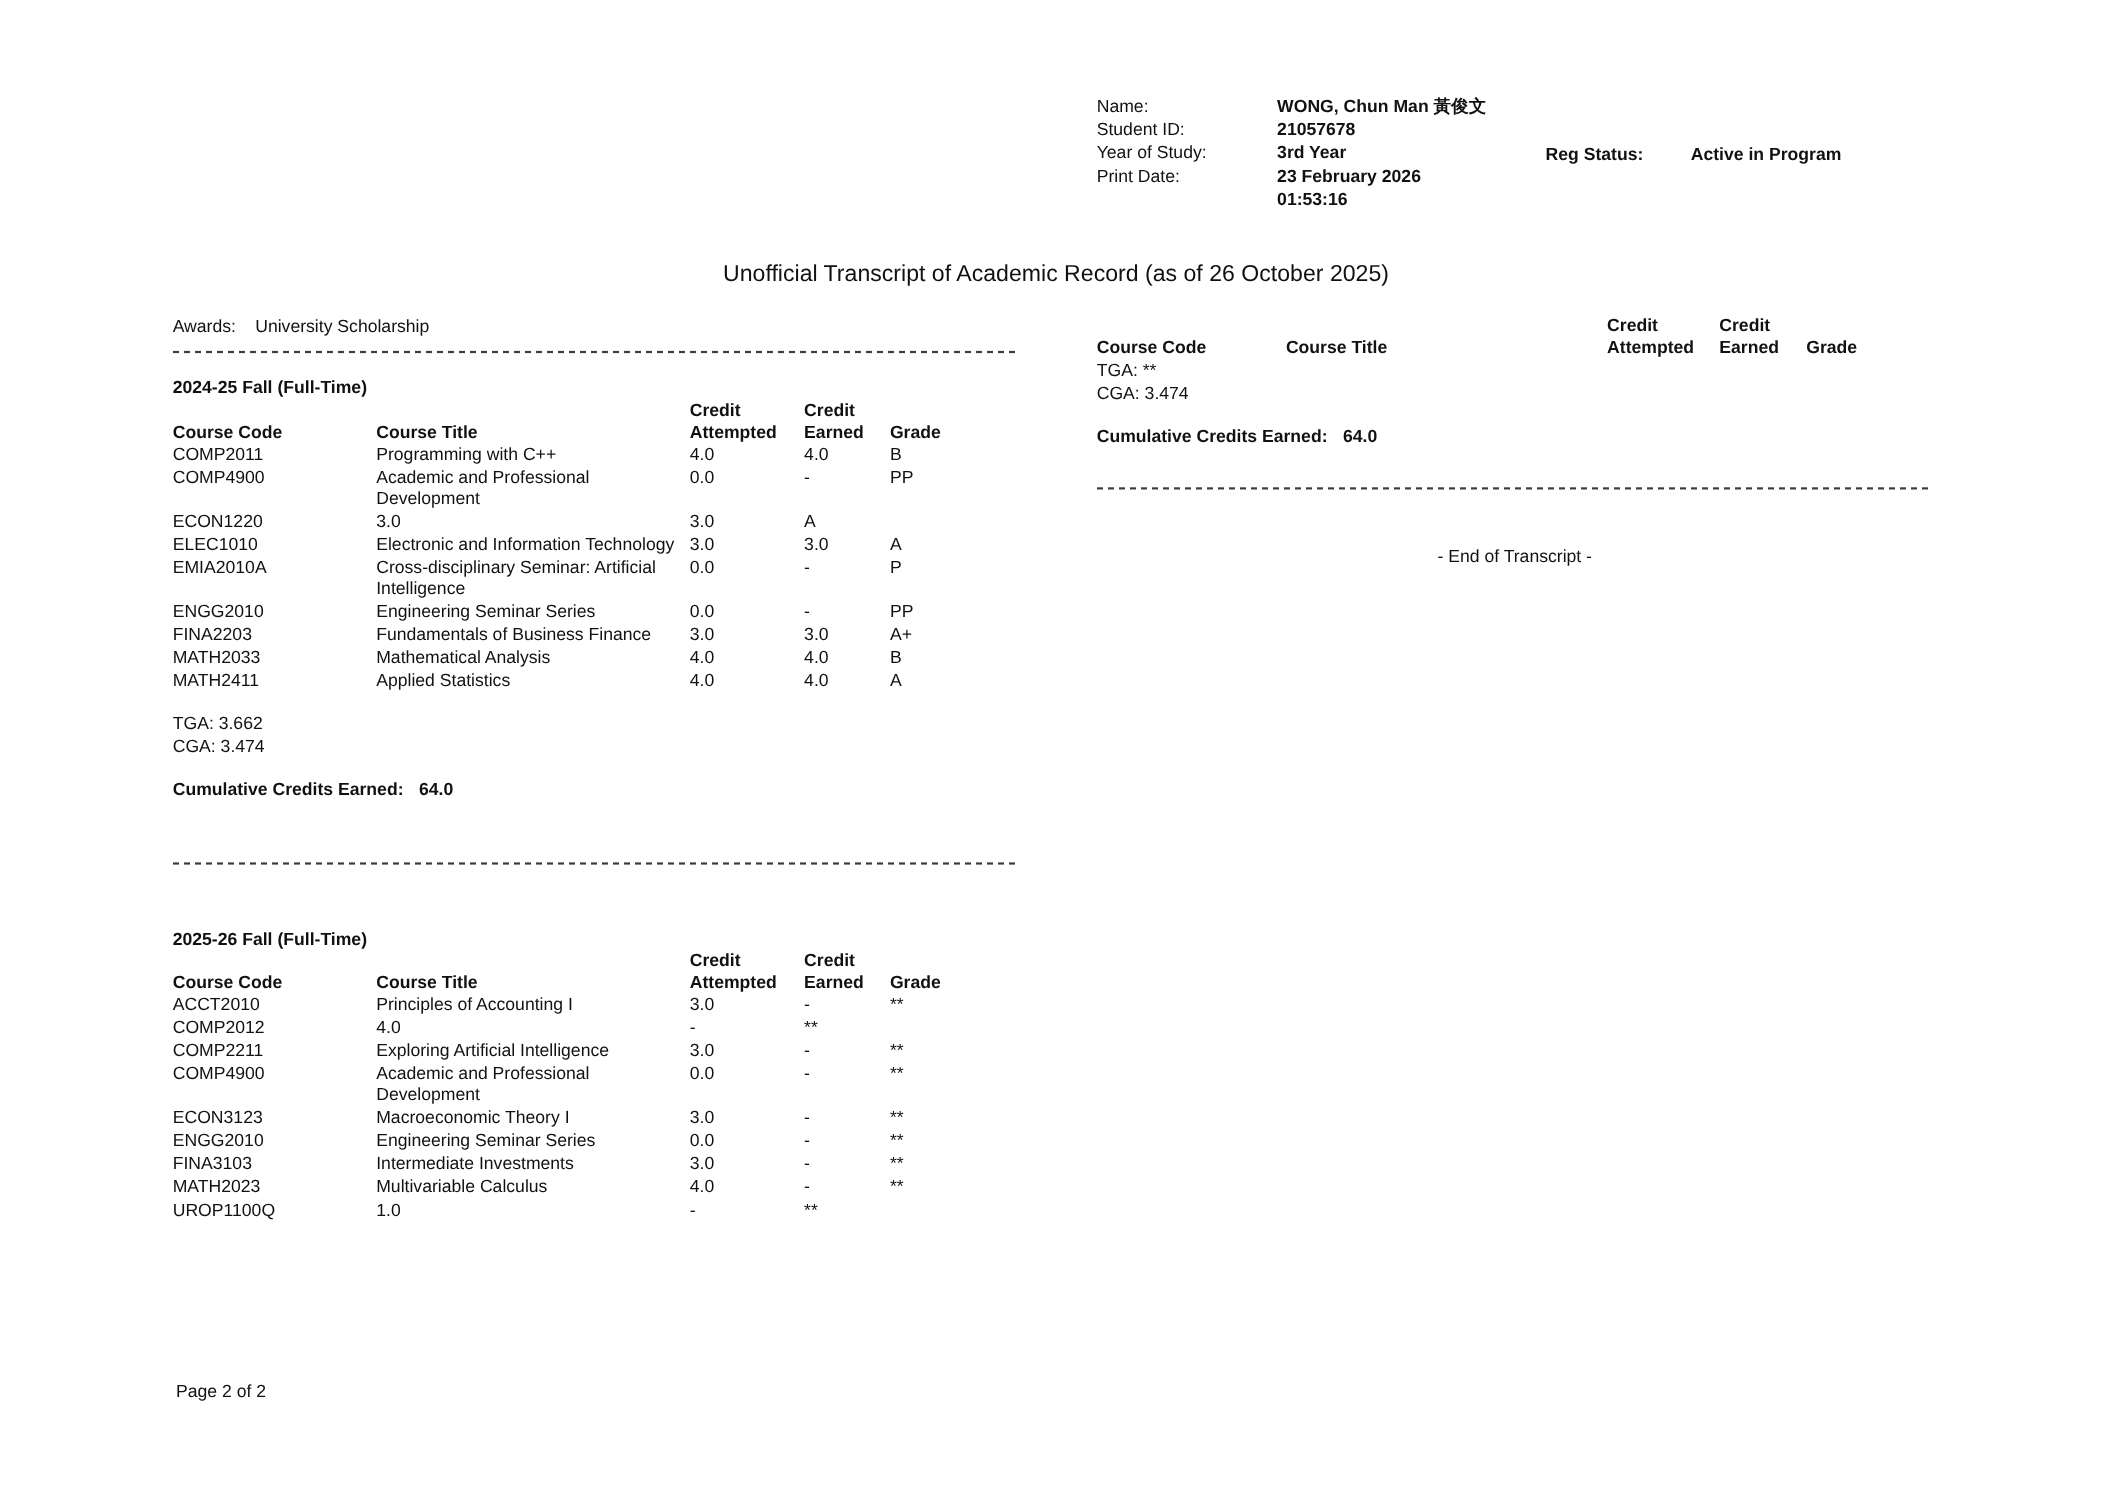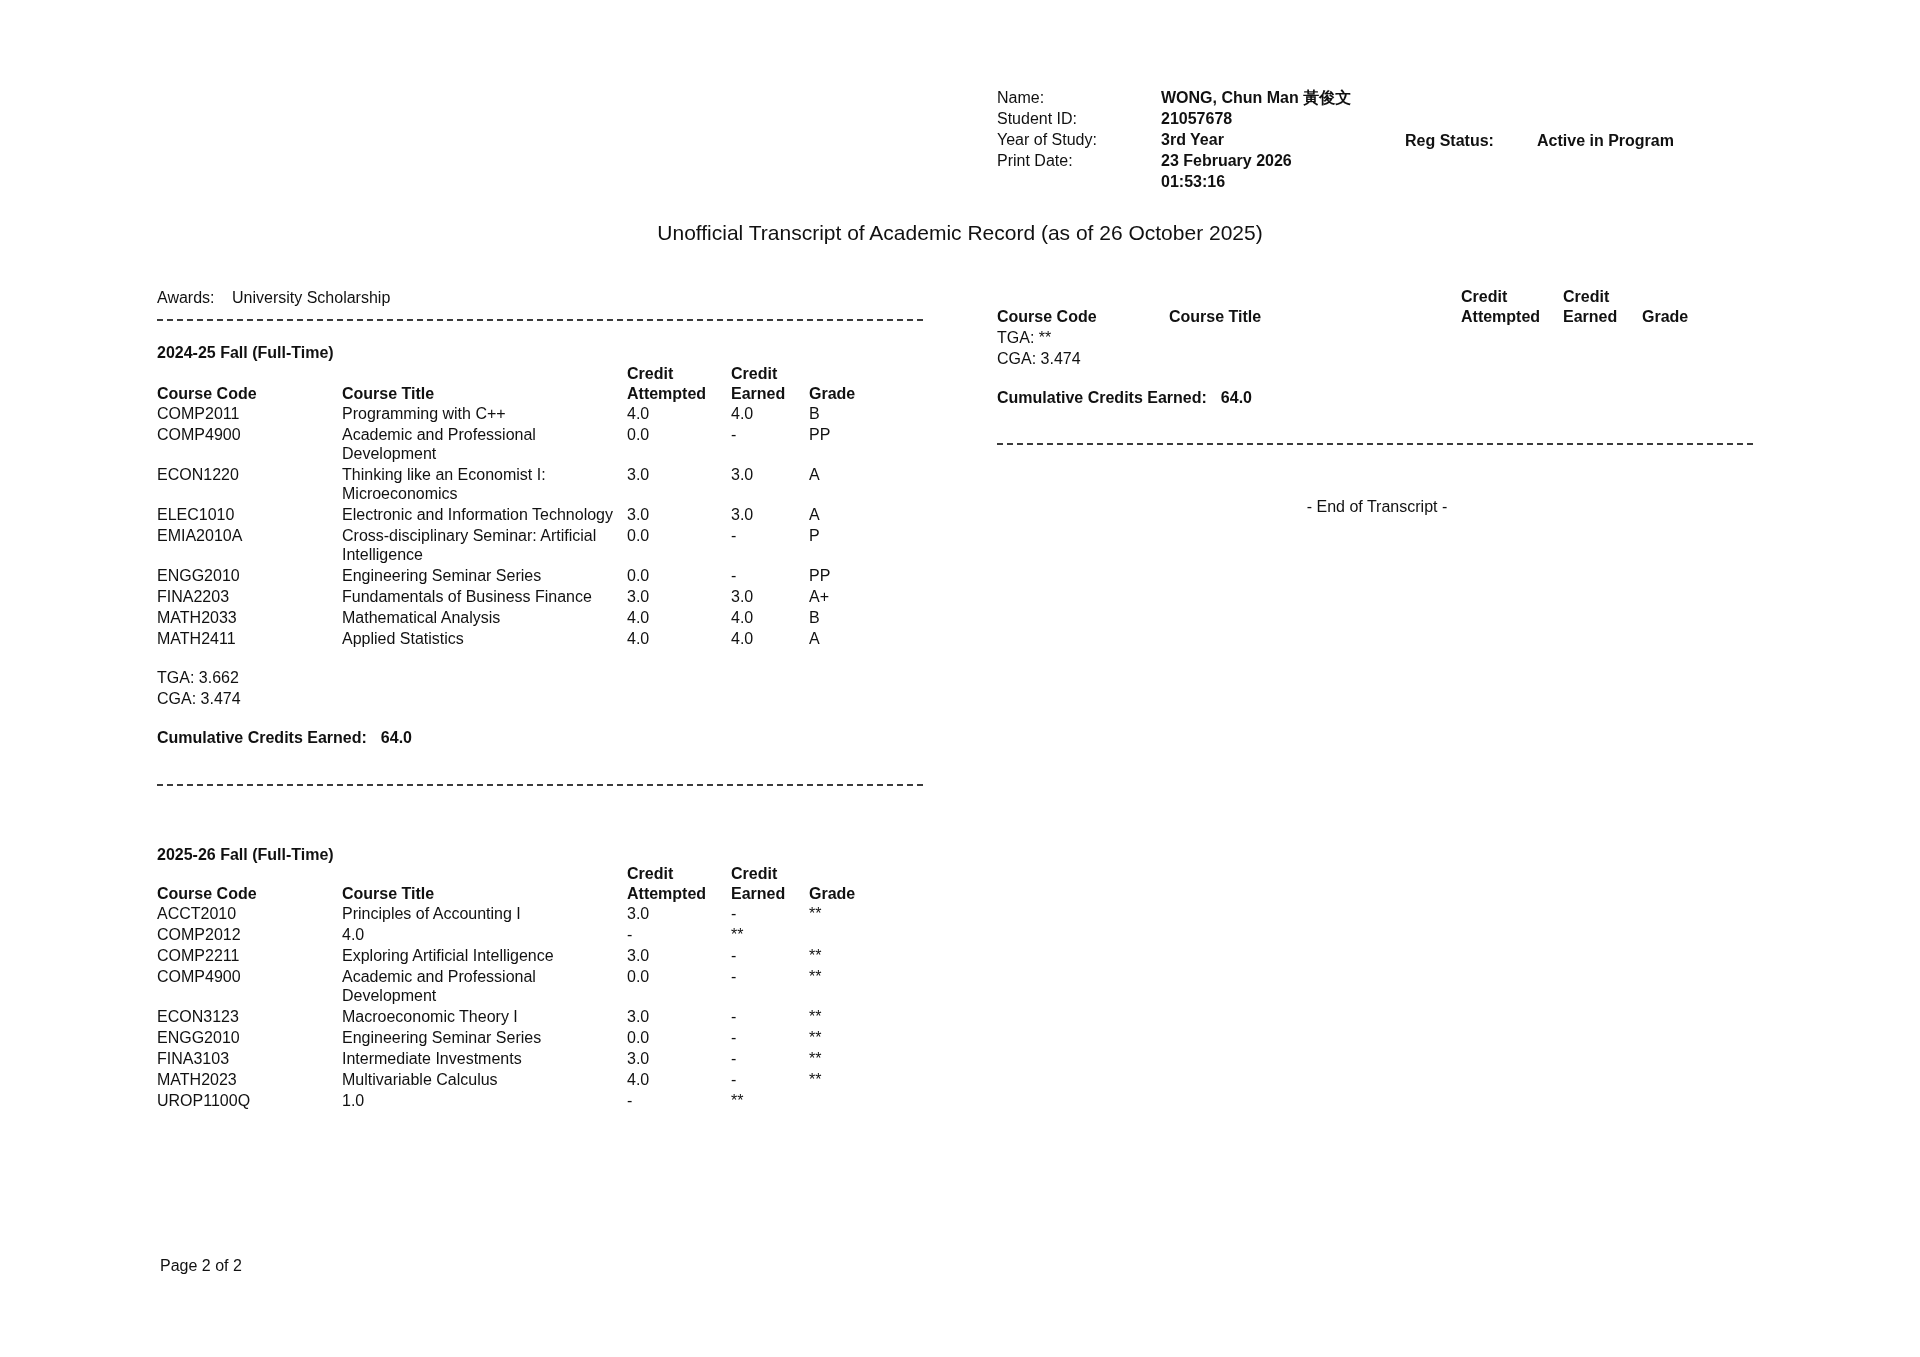--- a/index.html
+++ b/index.html
@@ -13,21 +13,21 @@
 
   
   .hdr-grid { left:997px; top:87px; display:grid; grid-template-columns:164px auto; line-height:21px; }
   .hdr-grid .lbl { font-weight:normal; }
   .hdr-grid .val { font-weight:bold; white-space:pre; }
   .reg-block { left:1405px; top:130px; line-height:21px; }
   .reg-block .lbl { font-weight:bold; display:inline-block; width:132px; }
   .reg-block .val { font-weight:bold; }
 
   
-  .doc-title { left:0; top:220px; width:1920px; text-align:center; font-size:21px; line-height:25px; }
+  .doc-title { left:0; top:236px; width:1920px; text-align:center; font-size:21px; line-height:25px; }
 
   
   .awards { left:157px; top:288px; line-height:19px; }
   .awards .lbl { display:inline-block; width:75px; }
 
   
   .dash { height:2px; background:repeating-linear-gradient(90deg,#3c3c3c 0 6px,transparent 6px 10px); }
   .dash-left-1 { left:157px; top:319px; width:766px; }
   .dash-left-2 { left:157px; top:784px; width:766px; }
   .dash-right  { left:997px; top:443px; width:760px; }
@@ -112,22 +112,20 @@
     <span class="c-code">COMP4900</span>
     <span class="c-title">Academic and Professional
 Development</span>
     <span class="c-att">0.0</span>
     <span class="c-earn">-</span>
     <span class="c-grade">PP</span>
   </div>
 
   <div class="crow">
     <span class="c-code">ECON1220</span>
-    <span class="c-title">Thinking like an Economist I:
-Microeconomics</span>
     <span class="c-att">3.0</span>
     <span class="c-earn">3.0</span>
     <span class="c-grade">A</span>
   </div>
 
   <div class="crow">
     <span class="c-code">ELEC1010</span>
     <span class="c-title">Electronic and Information Technology</span>
     <span class="c-att">3.0</span>
     <span class="c-earn">3.0</span>

